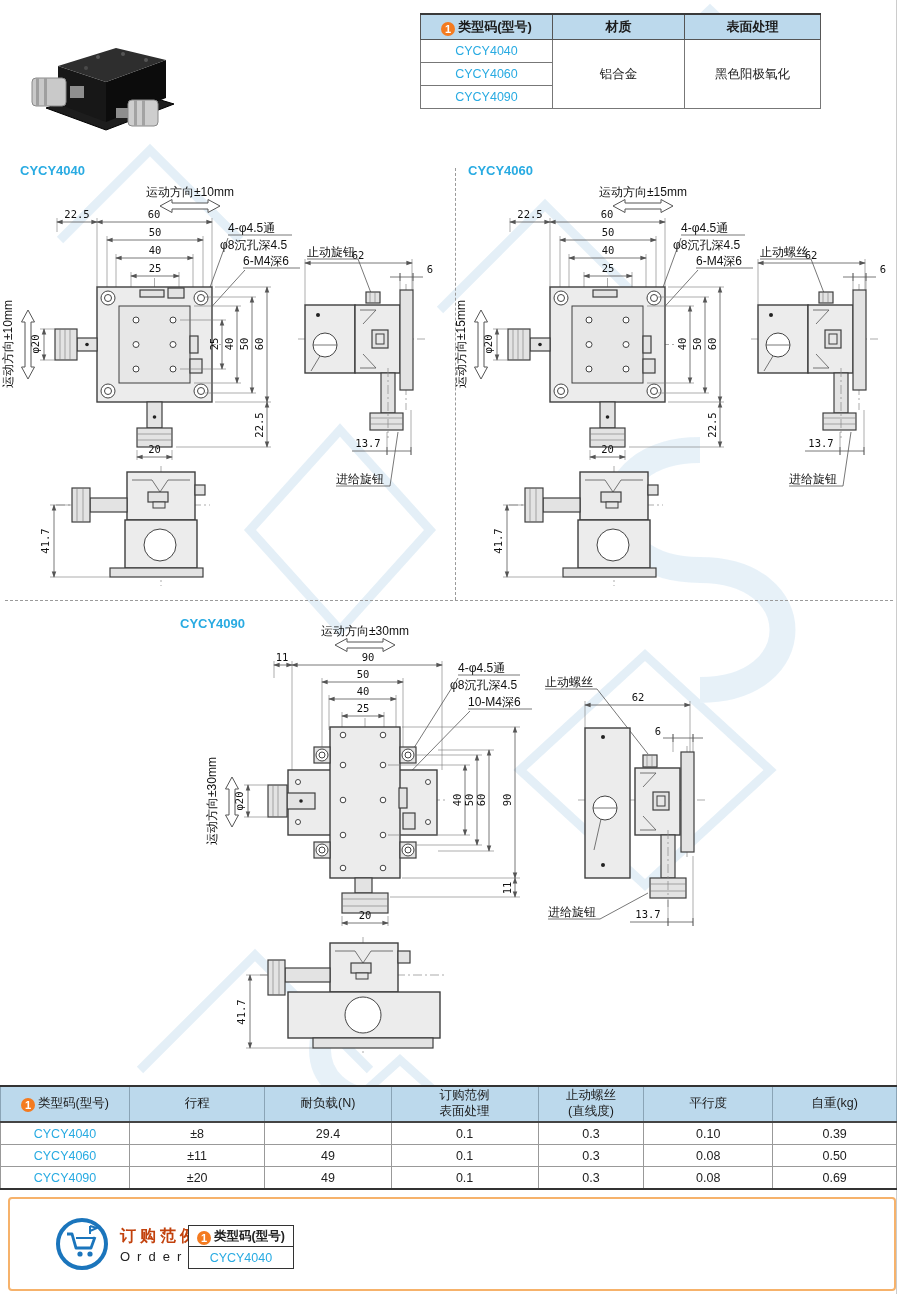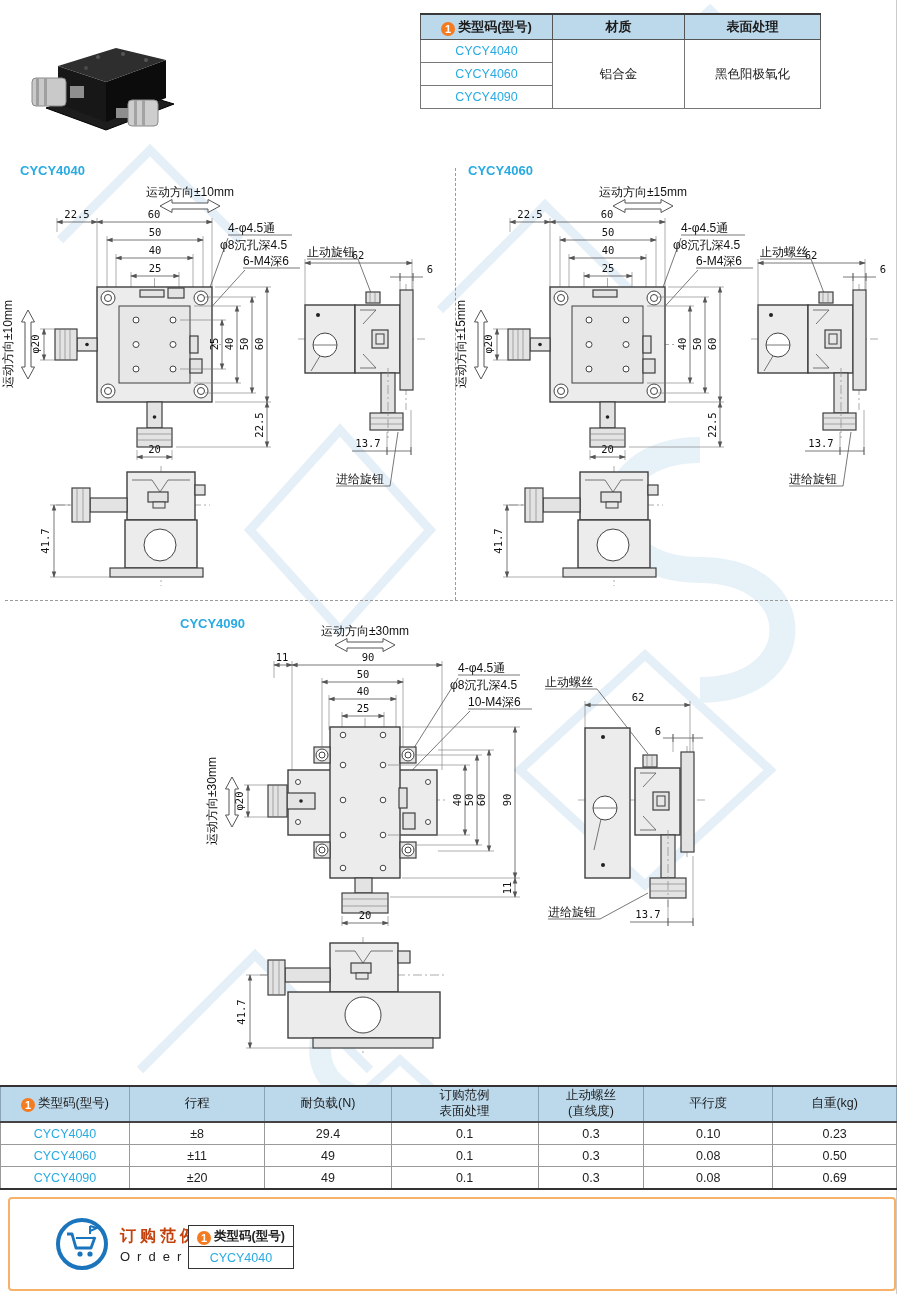--- a/index.html
+++ b/index.html
@@ -722,21 +722,21 @@
       <th>平行度</th>
       <th>自重(kg)</th>
     </tr>
     <tr>
       <td class="model-code">CYCY4040</td>
       <td>±8</td>
       <td>29.4</td>
       <td>0.1</td>
       <td>0.3</td>
       <td>0.10</td>
-      <td>0.23</td>
+      <td>0.39</td>
     </tr>
     <tr>
       <td class="model-code">CYCY4060</td>
       <td>±11</td>
       <td>49</td>
       <td>0.1</td>
       <td>0.3</td>
       <td>0.08</td>
       <td>0.50</td>
     </tr>

